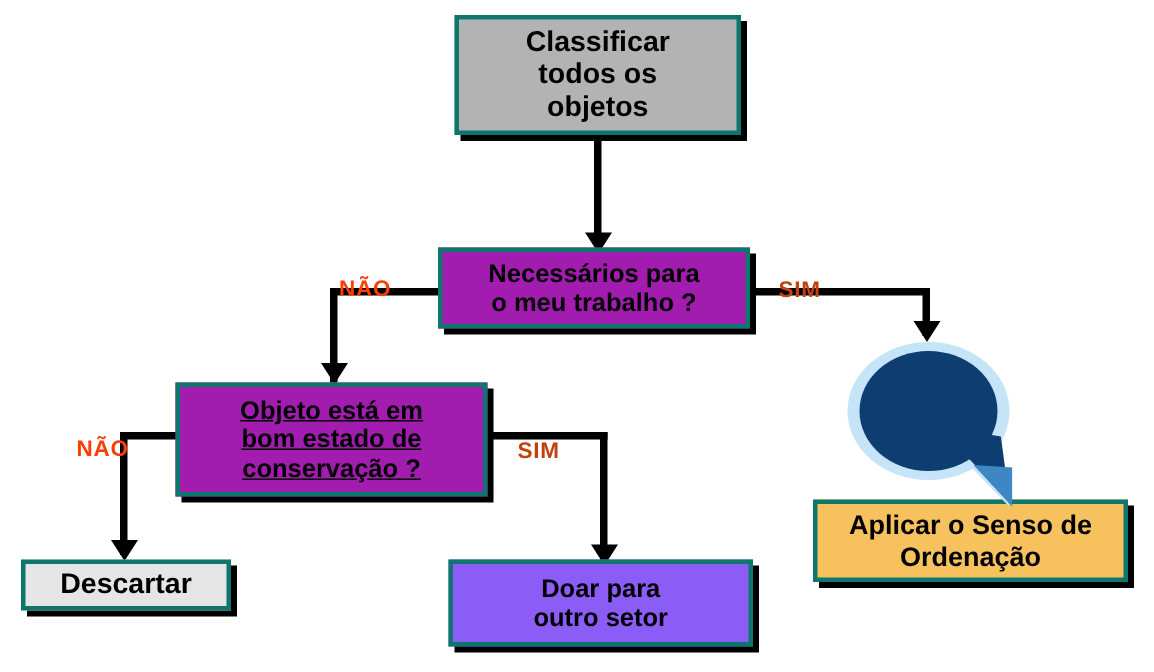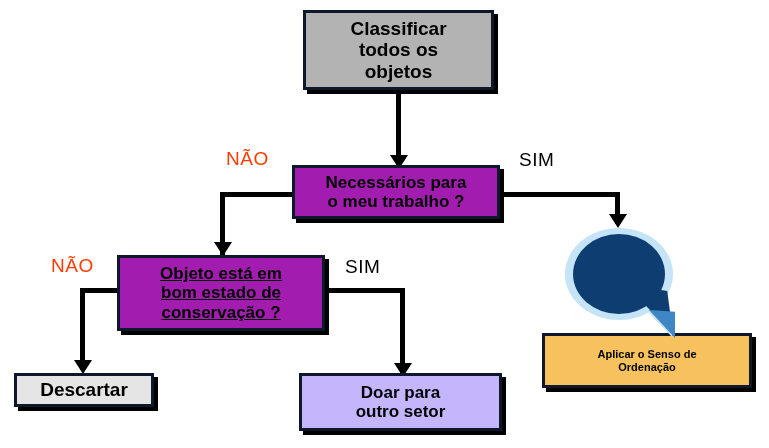--- a/index.html
+++ b/index.html
@@ -8,47 +8,48 @@
     background:#ffffff;
     font-family:"Liberation Sans","DejaVu Sans",sans-serif;
     overflow:hidden;
   }
   #stage{position:relative;width:769px;height:448px;}
 
   
   .node{
     position:absolute;
     box-sizing:border-box;
-    border:3px solid #0f172a;
+    border:3px solid #0f766e;
     display:flex;
     align-items:center;
     justify-content:center;
     text-align:center;
     font-weight:bold;
     color:#000;
     line-height:1.12;
     box-shadow:4px 4px 0 0 #000;
   }
   .node .txt{display:block;white-space:pre-line;}
 
   .node--start{background:#b3b3b3;font-size:19px;}
   .node--decision{background:#a21caf;font-size:17px;}
   .node--discard{background:#e5e5e5;font-size:19px;}
-  .node--donate{background:#c4b5fd;font-size:17px;}
-  .node--order{background:#f7c25e;font-size:11px;}
+  .node--donate{background:#8b5cf6;font-size:17px;}
+  .node--order{background:#f7c25e;font-size:18px;}
 
   
   .blabel{
     position:absolute;
-    font-weight:normal;
-    font-size:19px;
+    font-weight:bold;
+    font-size:15px;
     letter-spacing:.5px;
+    margin-top:36px;
   }
   .blabel--no{color:#ff3c00;}
-  .blabel--yes{color:#000000;}
+  .blabel--yes{color:#c2410c;}
 
   
   .ln{position:absolute;background:#000;}
   .ln.h{height:5px;}
   .ln.v{width:5px;}
   .arrowhead{
     position:absolute;
     width:0;height:0;
     border-left:9px solid transparent;
     border-right:9px solid transparent;

